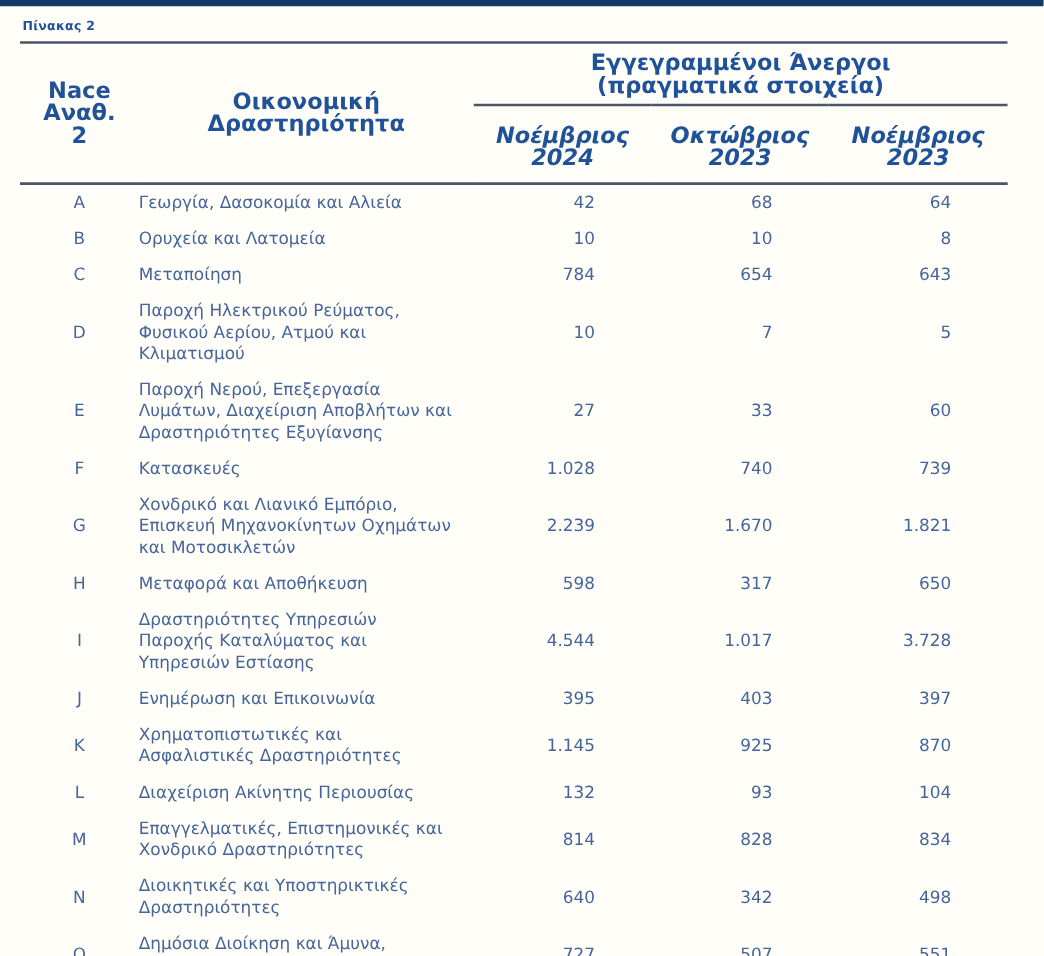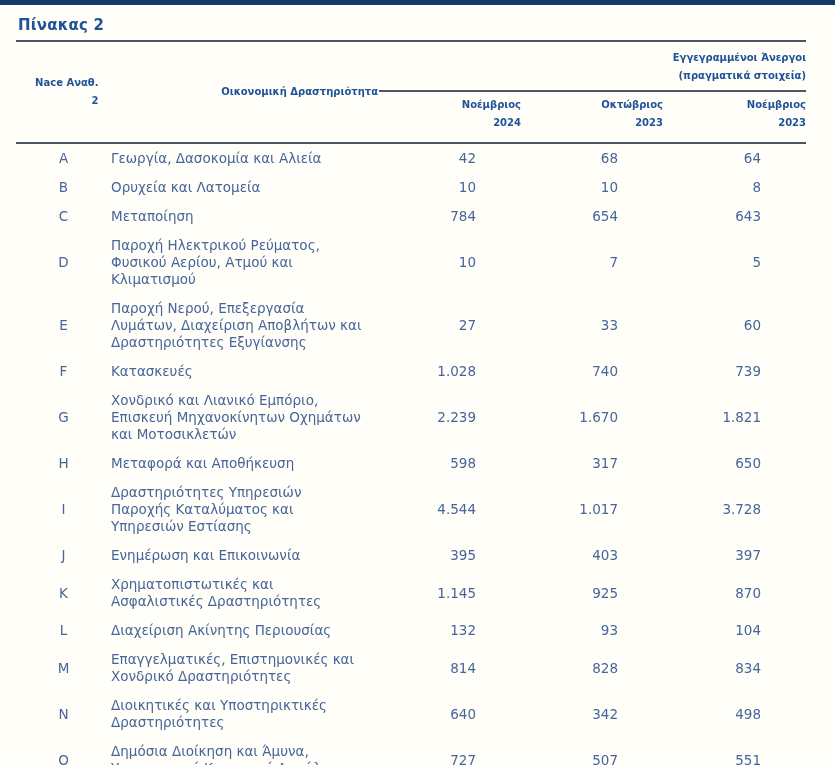--- a/index.html
+++ b/index.html
@@ -12,36 +12,36 @@
   *{box-sizing:border-box;}
   html,body{margin:0;padding:0;}
   body{
     width:835px;height:765px;overflow:hidden;
     background:var(--background);
     font-family:"DejaVu Sans","Liberation Sans",sans-serif;
   }
   .topbar{height:5px;width:835px;background:var(--top-bar);}
   .content{padding:8px 0 0 16px;width:822px;}
   .page-title{
-    font-weight:bold;font-size:15px;color:var(--heading-text);
+    font-weight:bold;font-size:10px;color:var(--heading-text);
     padding:3px 0 6px 2px;letter-spacing:.2px;
   }
   .title-rule{width:790px;border-bottom:2px solid var(--rule);}
   table{border-collapse:collapse;table-layout:fixed;width:790px;}
   col.c-nace{width:95px;}
   col.c-act{width:268px;}
   col.c-n1{width:142px;}
   col.c-n2{width:142px;}
   col.c-n3{width:143px;}
   thead th{
-    color:var(--heading-text);font-weight:bold;font-size:10px;
-    text-align:right;vertical-align:middle;line-height:18px;
+    color:var(--heading-text);font-weight:bold;font-size:18px;
+    text-align:center;vertical-align:middle;line-height:18px;
   }
   th.h-group{border-bottom:2px solid var(--rule);padding:7px 0 5px;}
-  tr.months th{border-bottom:2px solid var(--rule);padding:4px 0 10px;}
+  tr.months th{border-bottom:2px solid var(--rule);padding:15px 0 10px;font-style:italic;}
   th.h-nace,th.h-act{border-bottom:2px solid var(--rule);}
   .nace-wrap{max-width:70px;margin:0 auto;}
   tbody td{
     color:var(--data-text);font-size:13.5px;vertical-align:middle;
     line-height:17px;
   }
   td.code{text-align:center;padding:6px 10px;}
   td.act{padding:6px 14px 6px 0;}
   td.num{text-align:right;padding:6px 45px 6px 0;}
 </style>

